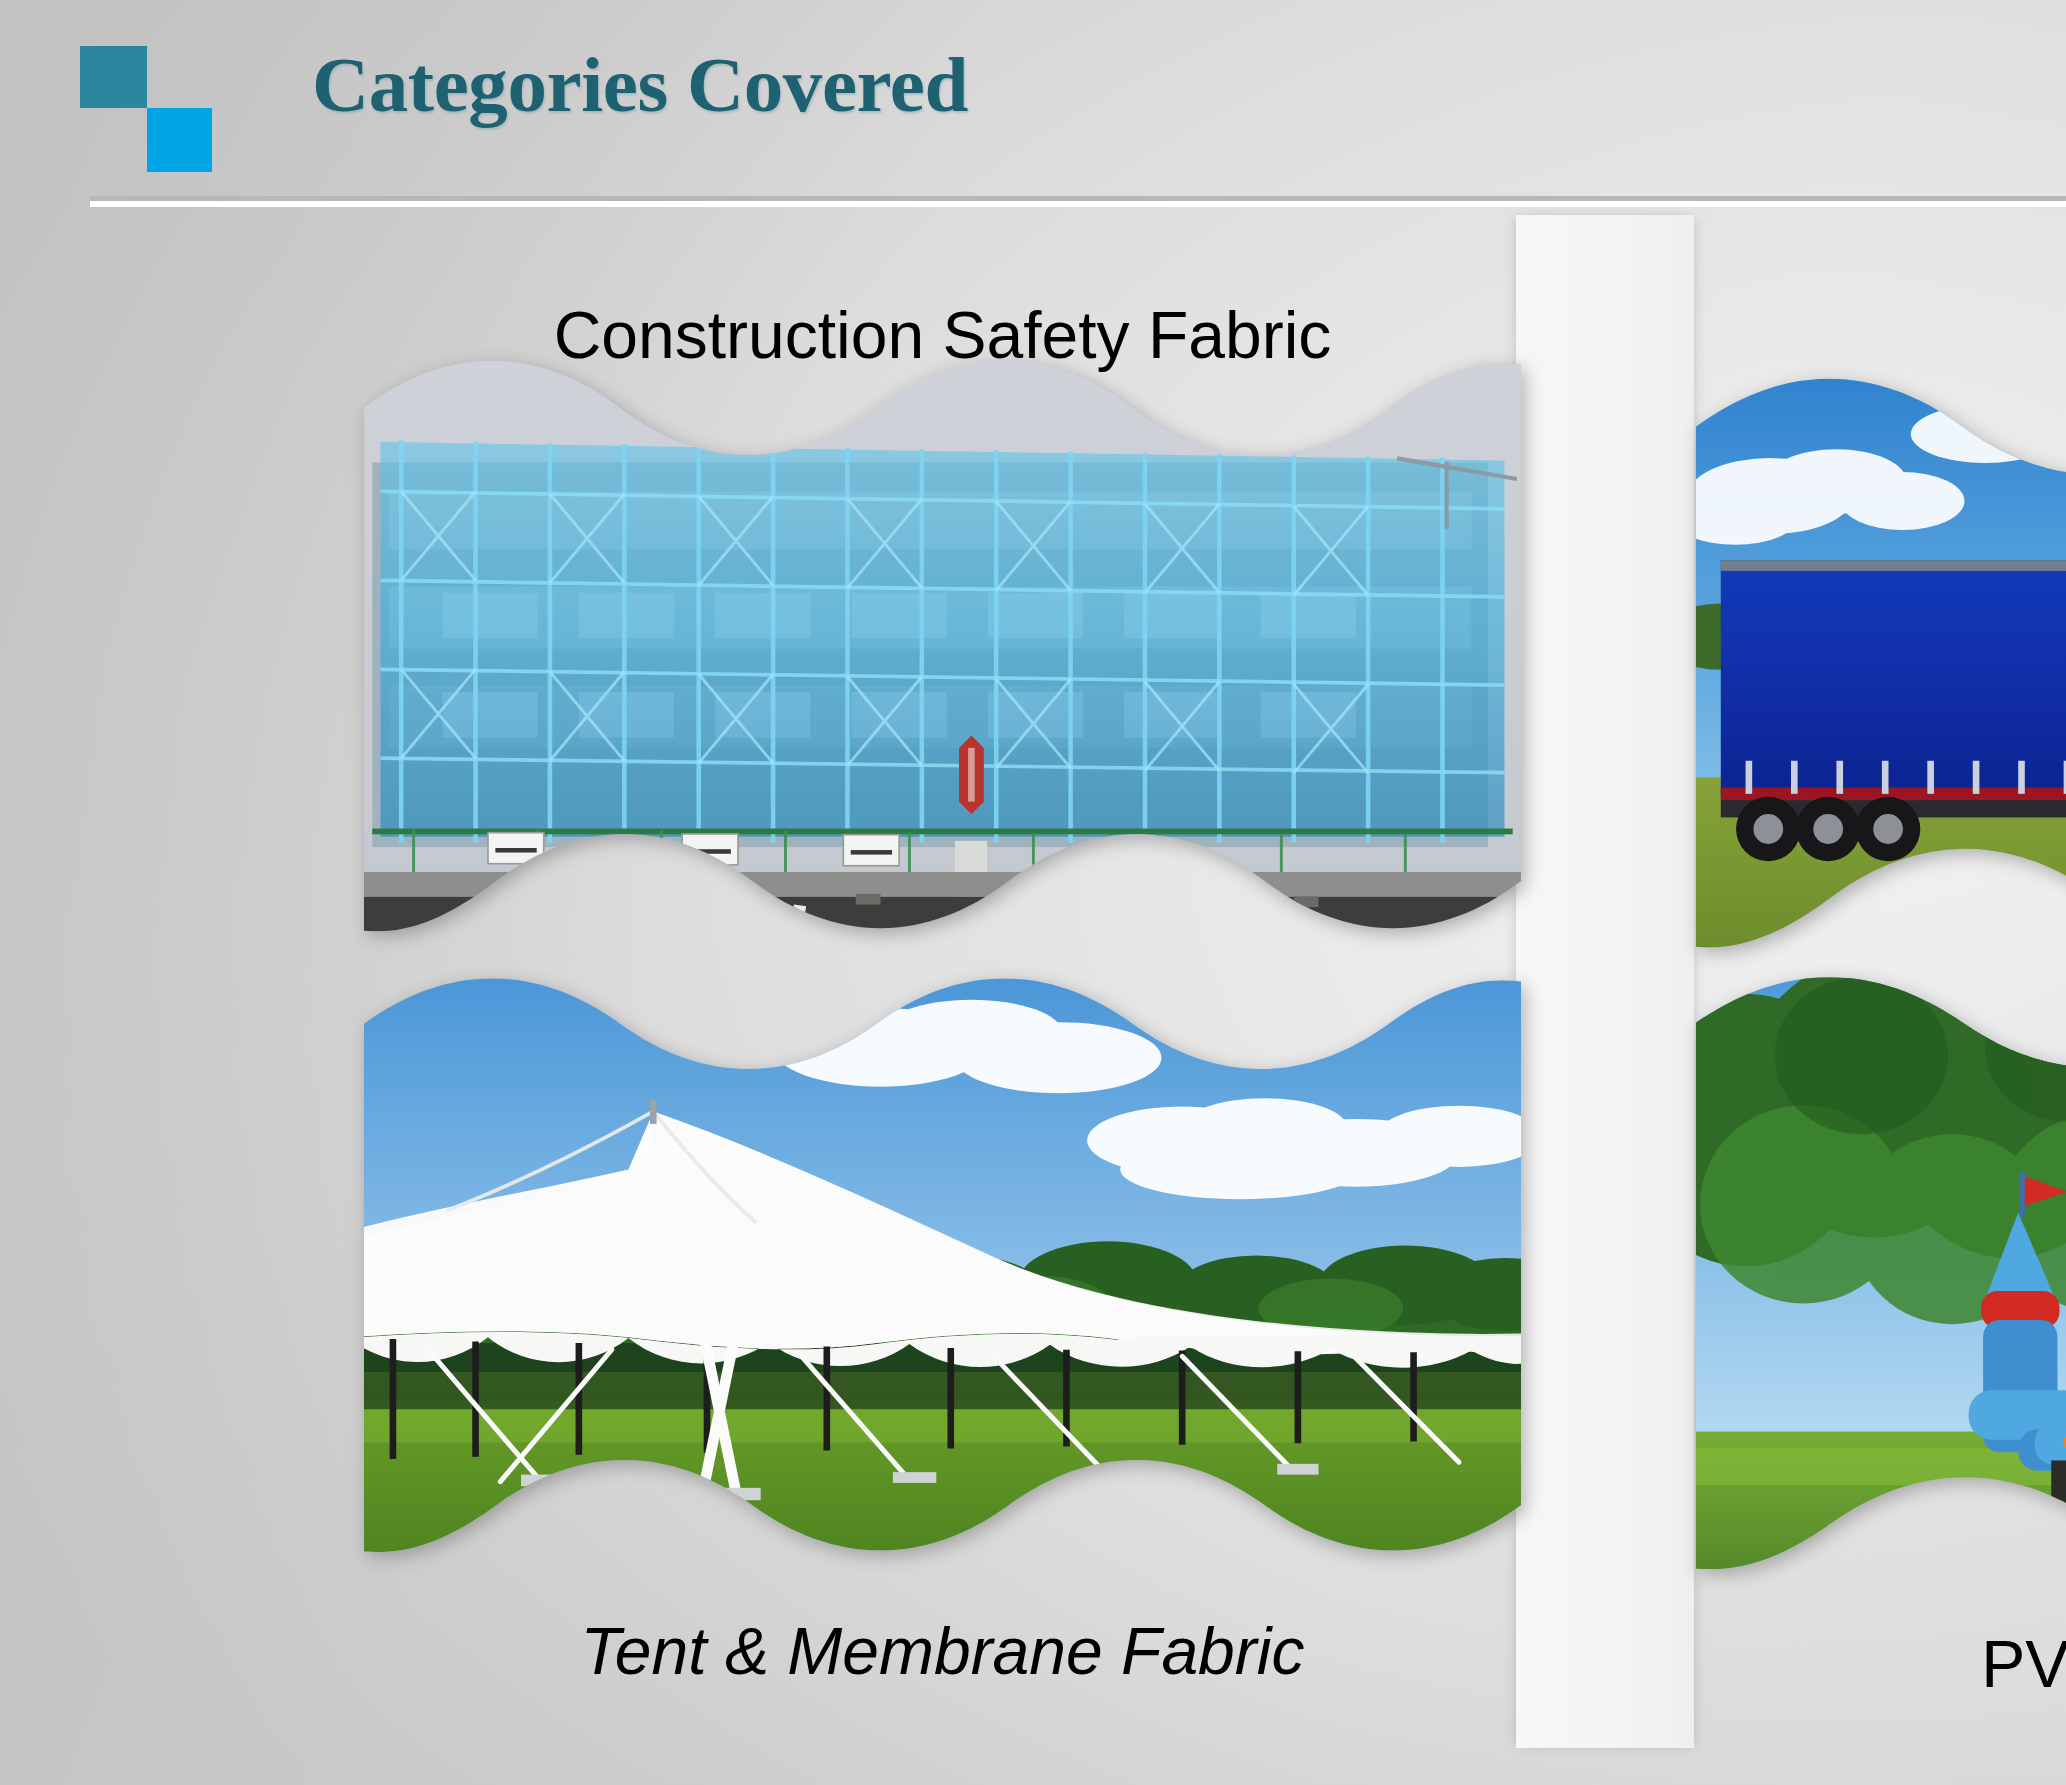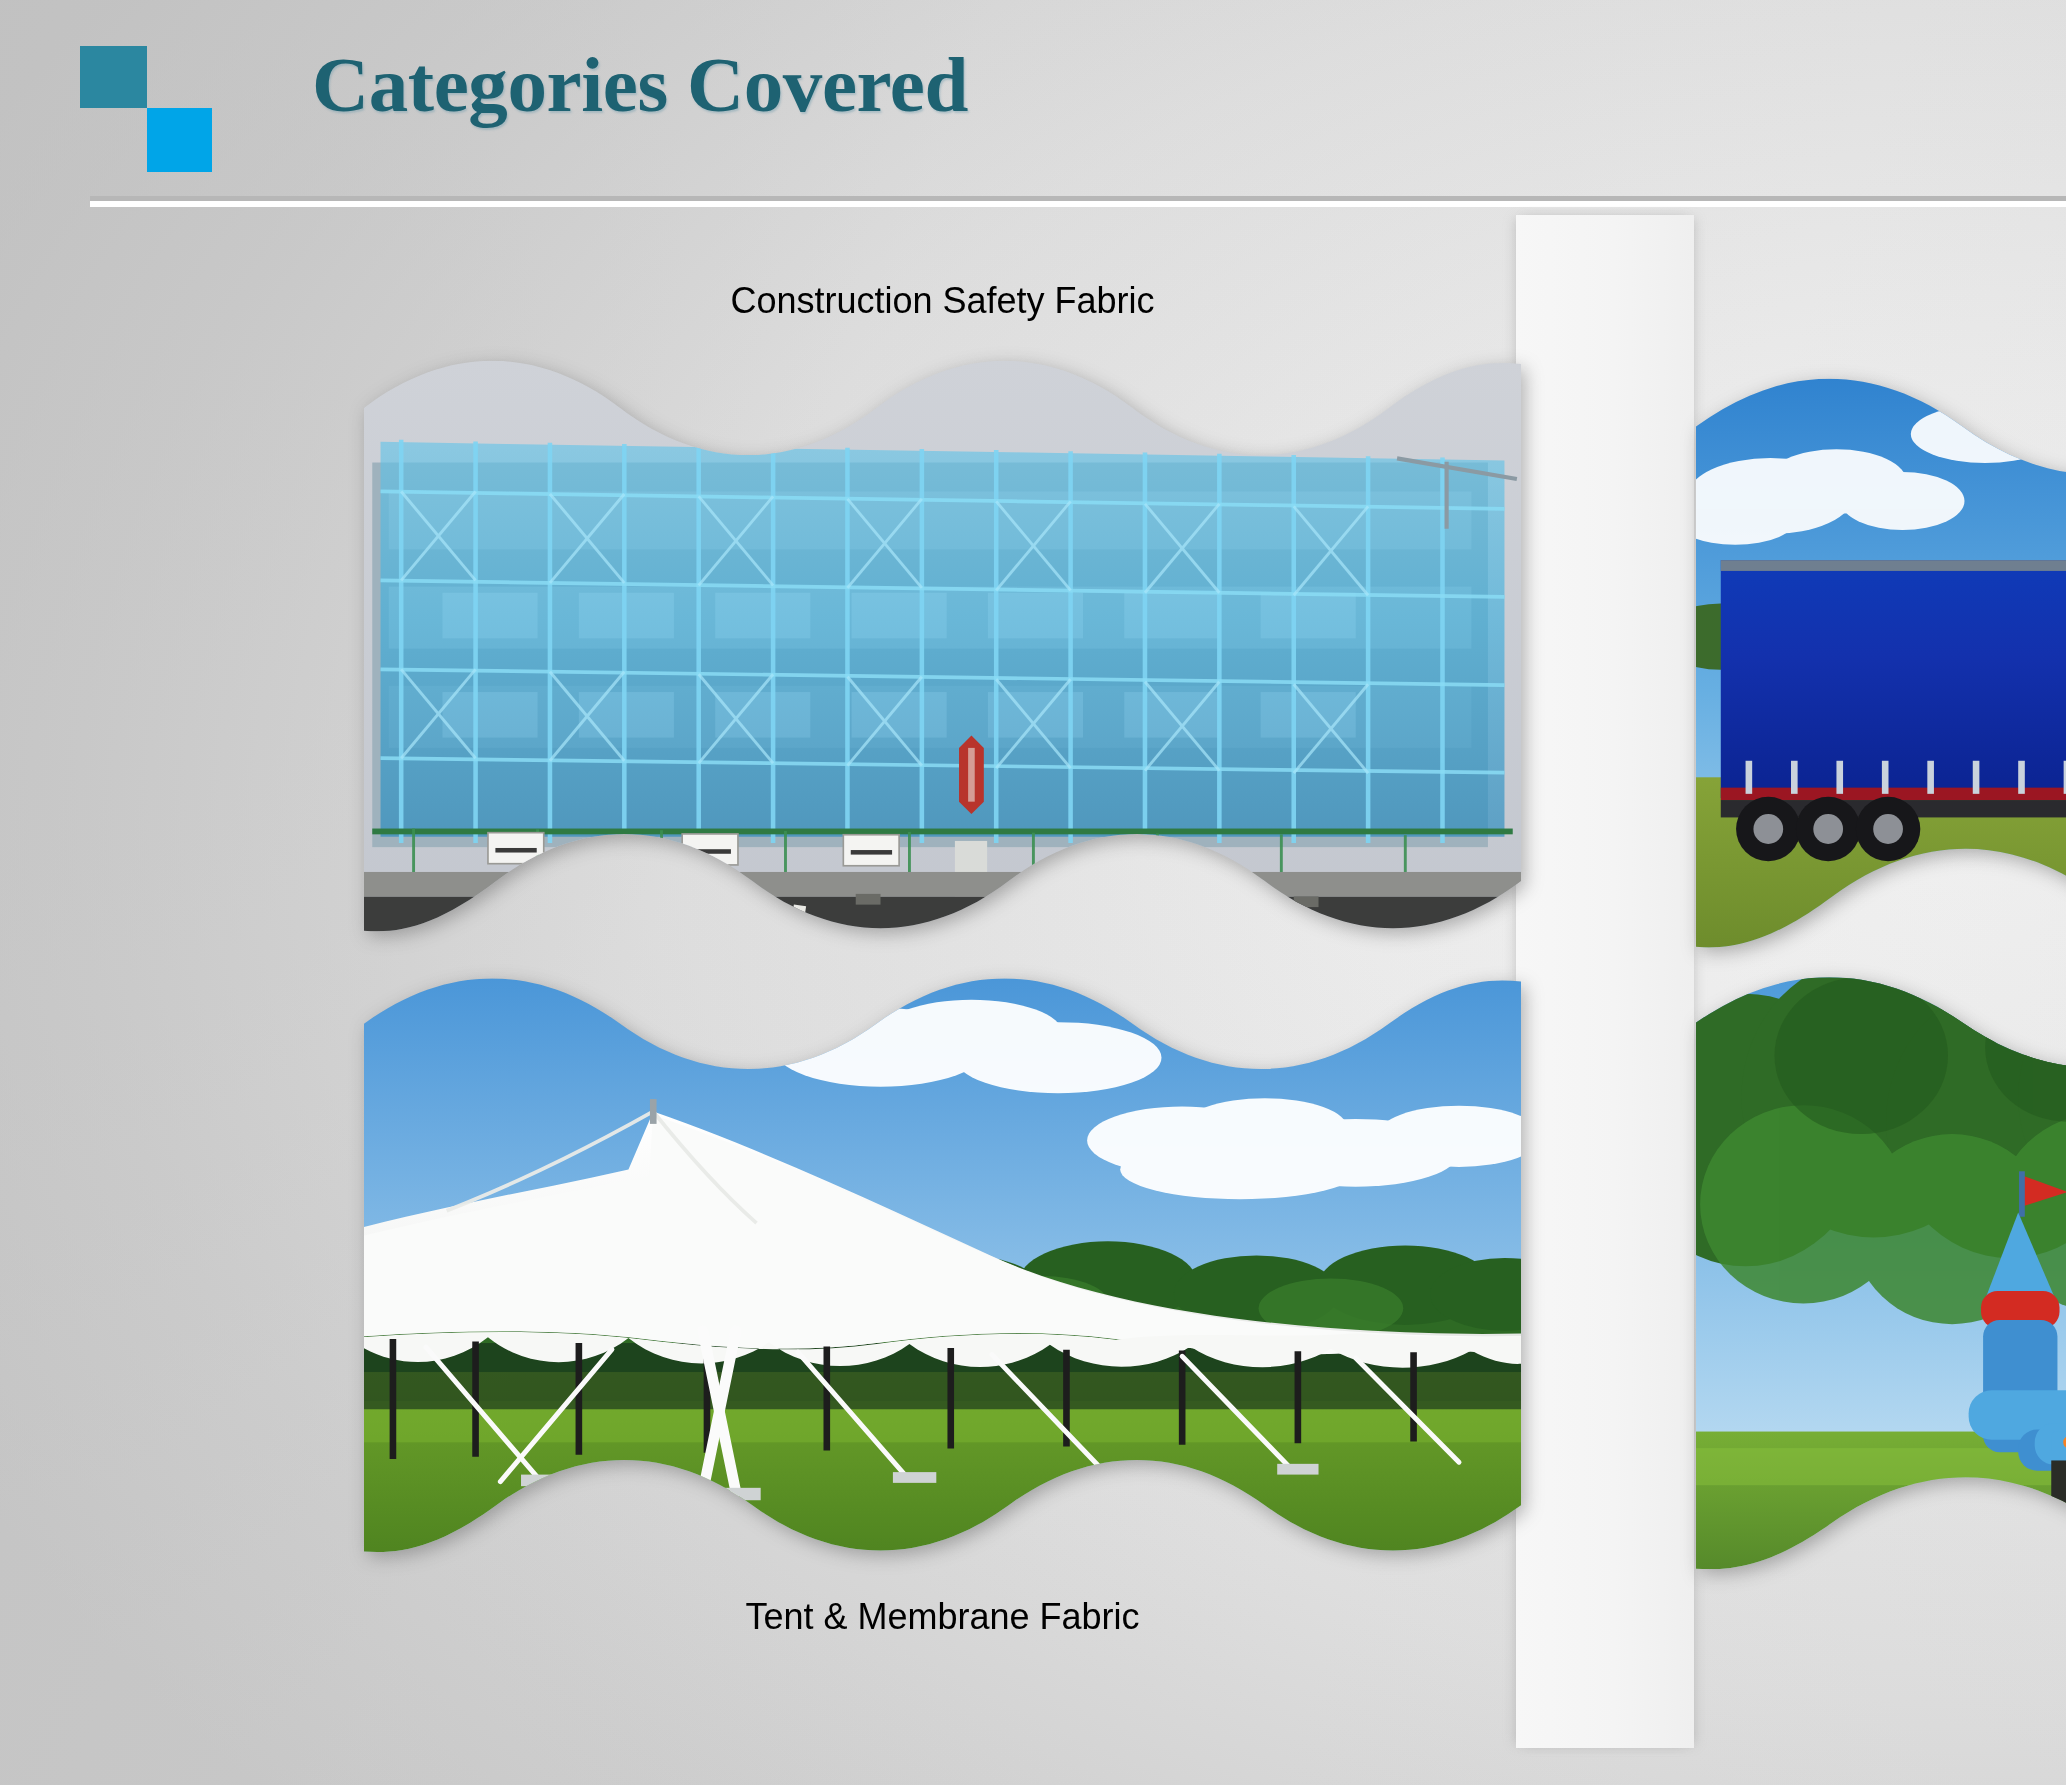--- a/index.html
+++ b/index.html
@@ -50,30 +50,31 @@
   .photo-card{position:absolute;}
   .photo-frame{
     position:absolute;left:0;top:0;width:100%;height:100%;
     filter:drop-shadow(4.1px 5.8px 9px rgba(90,90,90,.45));
   }
   .photo-frame svg{display:block;width:100%;height:100%;}
 
   .card-label{
     position:absolute;
     color:#000000;
-    font-size:36px;
+    font-size:66px;
     line-height:1.1;
     white-space:nowrap;
     text-align:center;
+    margin-top:18px;
   }
 
   
   #label-construction{left:364px;top:281px;width:1157px;}
   #label-cover{left:1694px;top:289px;width:1198px;}
-  #label-tent{left:364px;top:1597px;width:1157px;}
+  #label-tent{left:364px;top:1597px;width:1157px;font-style:italic;}
   #label-pvc{left:1694px;top:1610px;width:1198px;}
 
   
   #card-construction{left:364px;top:355px;width:1157px;height:579px;}
   #card-cover{left:1696px;top:372px;width:1200px;height:579px;}
   #card-tent{left:364px;top:975px;width:1157px;height:579px;}
   #card-pvc{left:1696px;top:973px;width:1200px;height:599px;}
 </style>
 </head>
 <body>

